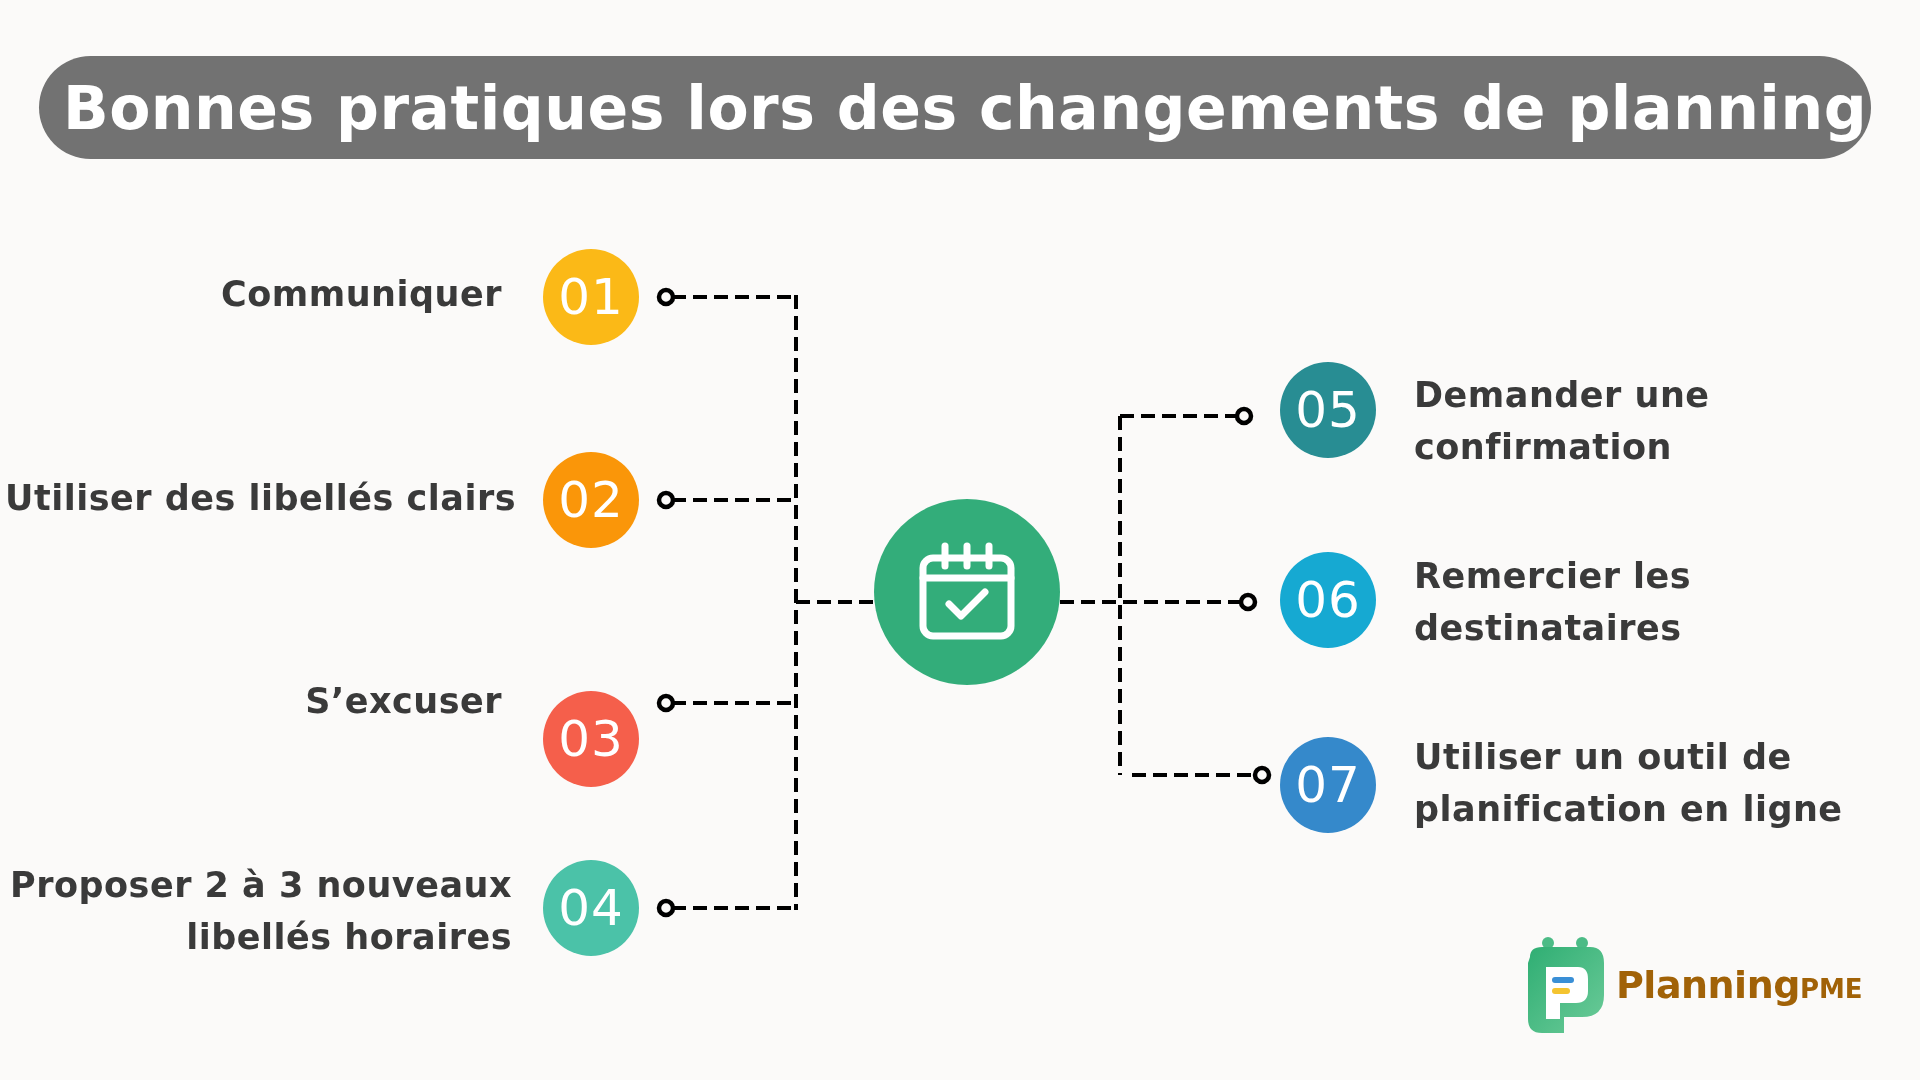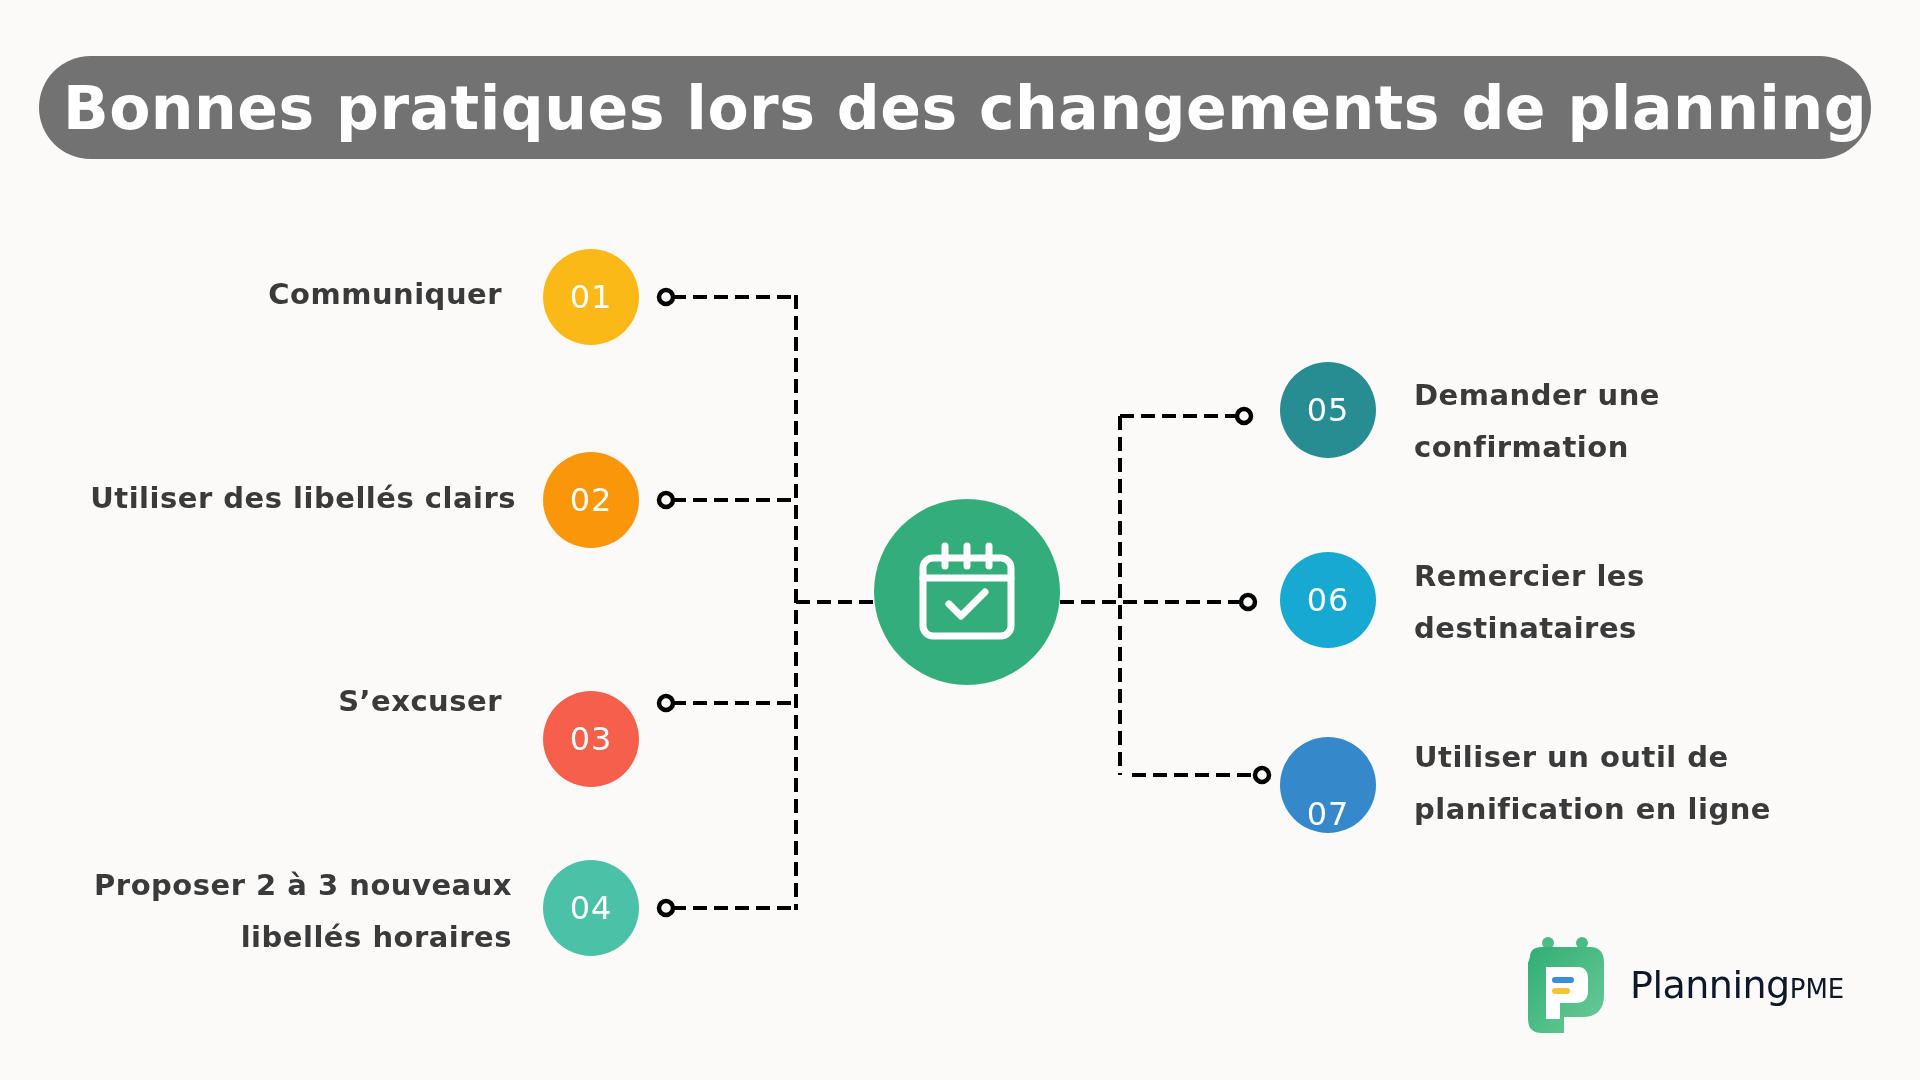--- a/index.html
+++ b/index.html
@@ -32,29 +32,29 @@
       width: 1920px; height: 1080px;
       pointer-events: none;
     }
     .num-circle {
       position: absolute;
       width: 96px; height: 96px;
       border-radius: 50%;
       display: flex; align-items: center; justify-content: center;
       color: #ffffff;
       font-family: "DejaVu Sans", sans-serif;
-      font-size: 32px;
+      font-size: 50px;
       font-weight: normal;
       letter-spacing: 1px;
     }
     .label {
       position: absolute;
       font-family: "DejaVu Sans", sans-serif;
       font-weight: bold;
-      font-size: 29px;
+      font-size: 35px;
       line-height: 52px;
       color: #3a3a3a;
       letter-spacing: 0.5px;
       white-space: nowrap;
     }
     .label.left { text-align: right; }
     .label.right { text-align: left; }
     .label span { display: block; }
     .center-circle {
       position: absolute;
@@ -65,25 +65,24 @@
       display: flex; align-items: center; justify-content: center;
     }
     .logo {
       position: absolute;
       left: 1516px; top: 930px;
       width: 360px; height: 110px;
       display: flex; align-items: center;
     }
     .logo-mark { width: 100px; height: 104px; }
     .logo-text {
-      margin-left: 14px;
-      font-family: "DejaVu Sans", sans-serif;
-      font-weight: normal;
+      font-family: "DejaVu Sans", sans-serif;
+      font-weight: bold;
       font-size: 38px;
-      color: #0f172a;
+      color: #a16207;
       white-space: nowrap;
       letter-spacing: -0.5px;
     }
     .logo-text small {
       font-size: 26px;
       letter-spacing: 0px;
     }
   </style>
 </head>
 <body>
@@ -173,21 +172,21 @@
 </div>
 
 <div class="num-circle" style="left:1280px; top:552px; background:#16a9d2;">
   <span>06</span>
 </div>
 <div class="label right" style="left:1414px; top:550px;">
   <span>Remercier les</span>
   <span>destinataires</span>
 </div>
 
-<div class="num-circle" style="left:1280px; top:737px; background:#3589cb;align-items:flex-end;">
+<div class="num-circle" style="left:1280px; top:737px; background:#3589cb;">
   <span>07</span>
 </div>
 <div class="label right" style="left:1414px; top:731px;">
   <span>Utiliser un outil de</span>
   <span>planification en ligne</span>
 </div>
 
 <div class="logo">
   <svg class="logo-mark" viewBox="0 0 100 104">
     <defs>

